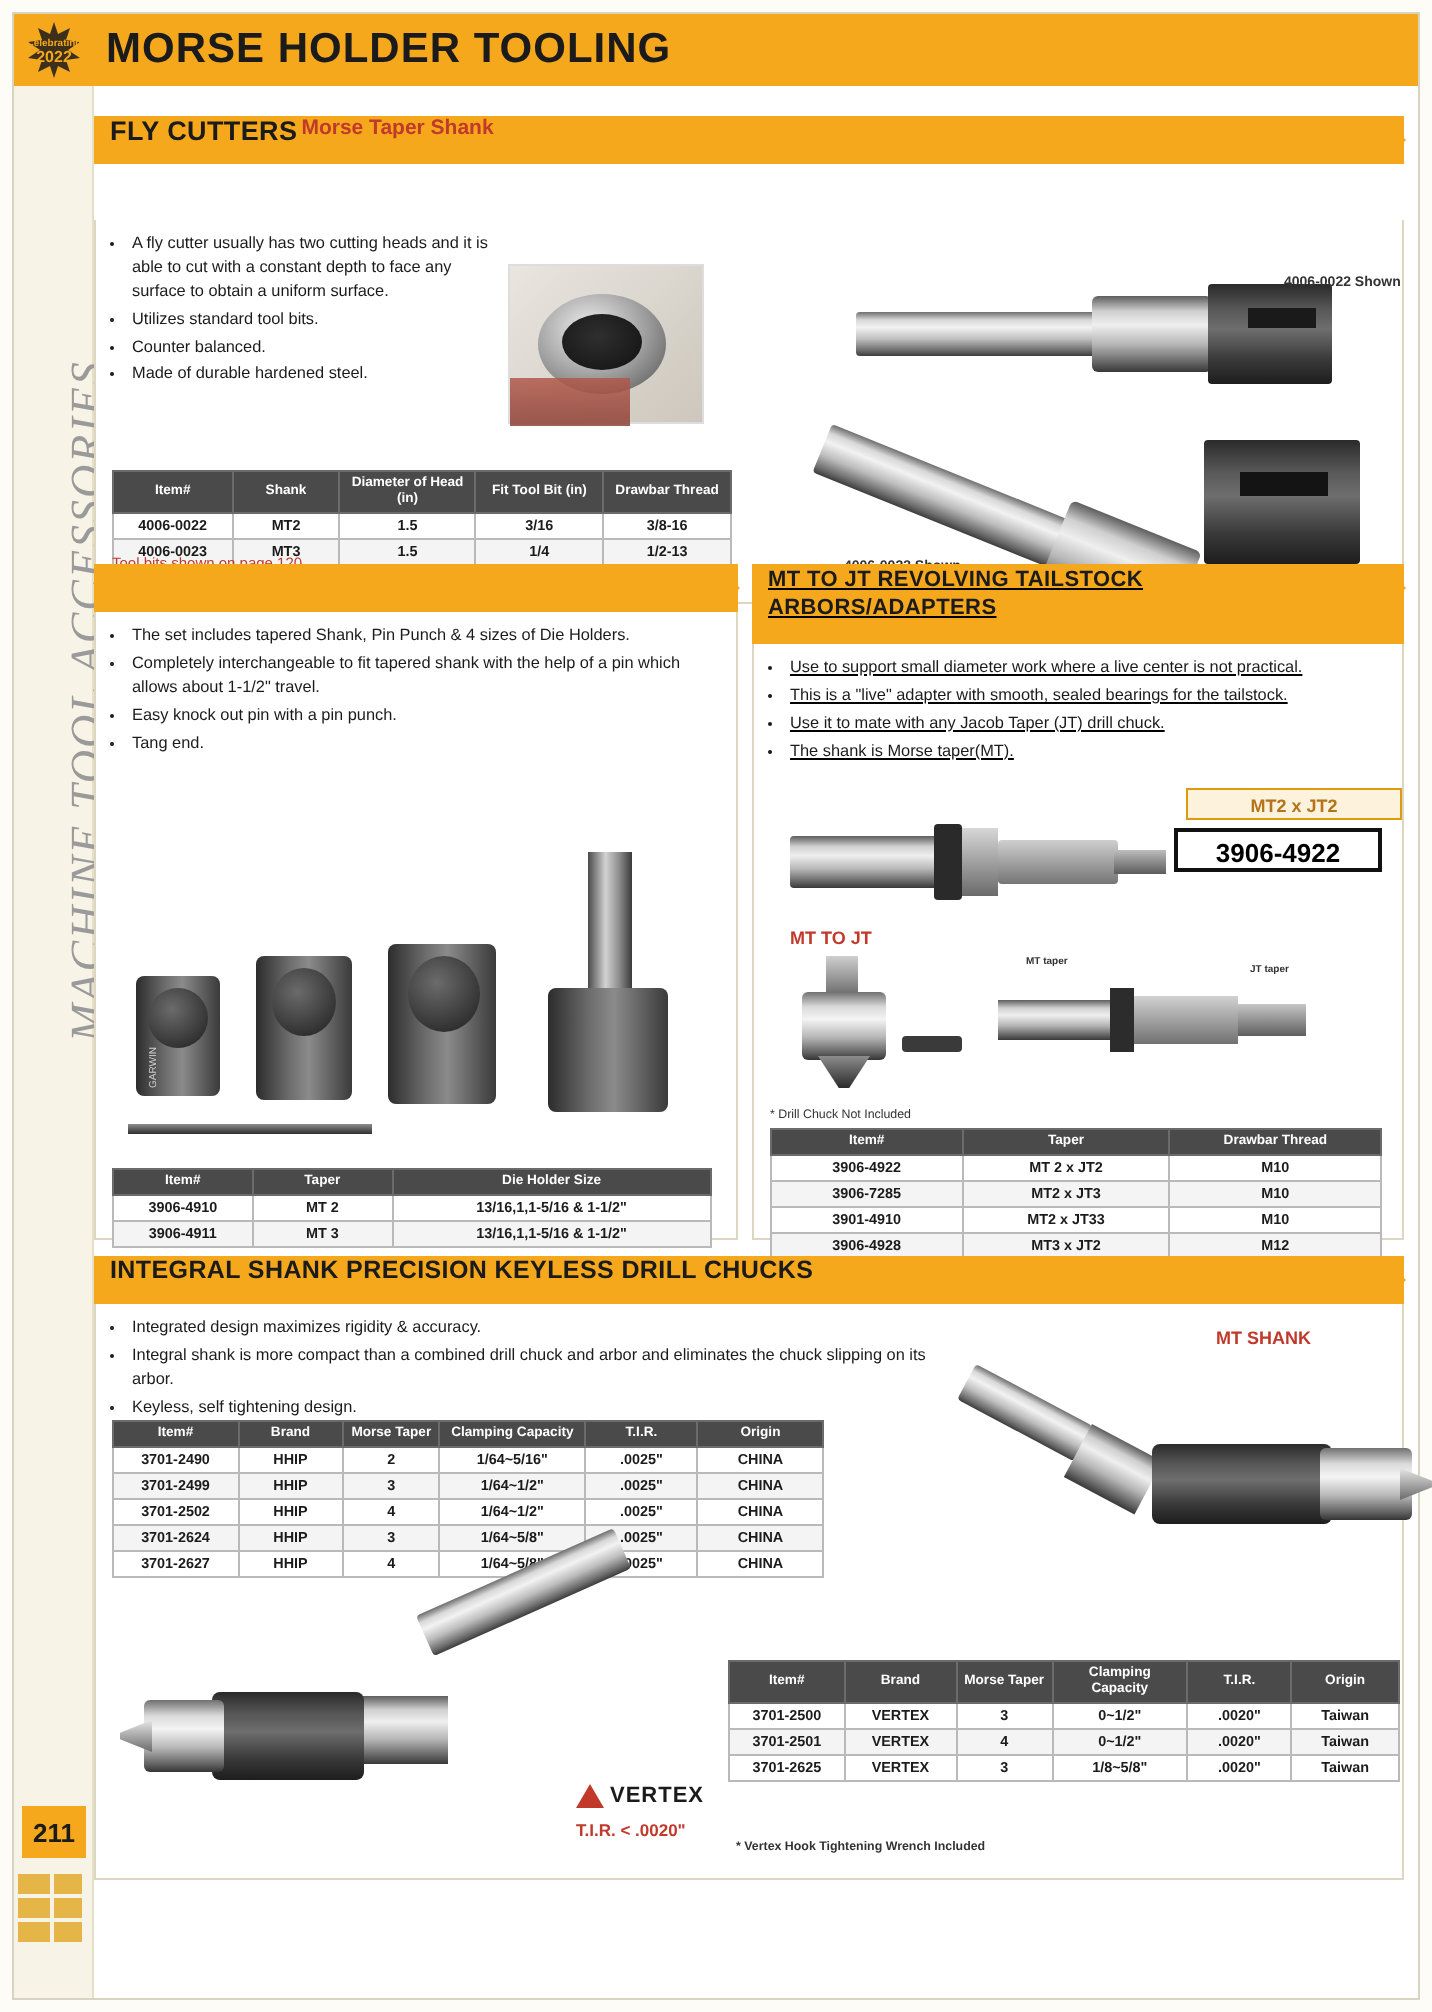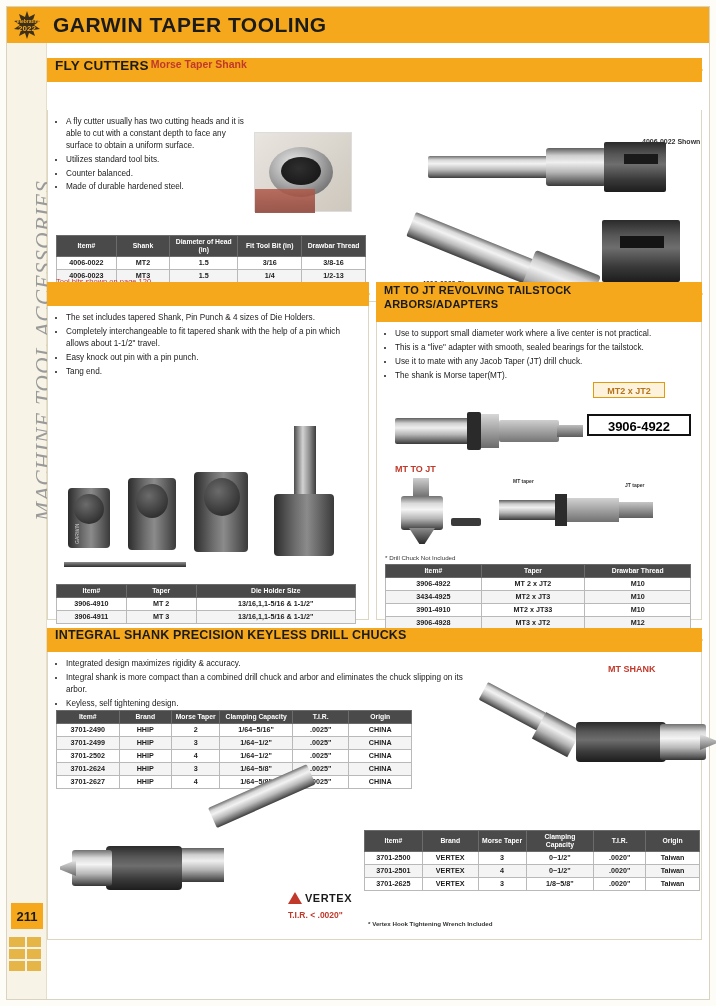--- a/index.html
+++ b/index.html
@@ -206,21 +206,21 @@
   <div class="page-border"></div>
 
   <div class="header">
     <div class="header-logo">
       <svg width="30" height="30" viewBox="0 0 30 30">
         <polygon points="15,1 17,7 23,4 21,10 28,11 22,15 28,19 21,20 23,26 17,23 15,29 13,23 7,26 9,20 2,19 8,15 2,11 9,10 7,4 13,7" fill="#1b1b1b" opacity="0.85"></polygon>
         <text x="15" y="13" font-size="5" fill="#f5a81c" text-anchor="middle" font-family="Liberation Sans, sans-serif">Celebrating</text>
         <text x="15" y="21" font-size="8" fill="#f5a81c" text-anchor="middle" font-weight="bold" font-family="Liberation Sans, sans-serif">2022</text>
       </svg>
     </div>
-    <div class="header-title">GARWIN TAPER TOOLING</div>
+    <div class="header-title">MORSE HOLDER TOOLING</div>
   </div>
 
   <div class="leftbar">
     <div class="vert-text">MACHINE TOOL ACCESSORIES</div>
     <div class="corner-blocks">
       <i style="left:0;top:0;width:16px;height:10px;"></i>
       <i style="left:18px;top:0;width:14px;height:10px;"></i>
       <i style="left:0;top:12px;width:16px;height:10px;"></i>
       <i style="left:18px;top:12px;width:14px;height:10px;"></i>
       <i style="left:0;top:24px;width:16px;height:10px;"></i>
@@ -356,33 +356,33 @@
           <tr>
             <td>3906-4911</td>
             <td>MT 3</td>
             <td>13/16,1,1-5/16 &amp; 1-1/2"</td>
           </tr>
         </tbody>
       </table>
     </div>
   </div>
 
-  <div class="section" style="left:376px; top:282px; width:326px; height:338px;">
+  <div class="section" style="left:376px; top:282px; width:326px; height:338px;text-decoration:underline;">
     <div class="sec-head" style="height:40px; align-items:flex-start; padding-top:2px;">
       <span class="sec-title" style="font-size:11px; line-height:1.25; max-width:280px;">MT TO JT REVOLVING TAILSTOCK ARBORS/ADAPTERS</span>
     </div>
     <div class="sec-body" style="height:calc(100% - 40px);">
       <ul class="bullets" style="width:306px;">
         <li>Use to support small diameter work where a live center is not practical.</li>
         <li>This is a "live" adapter with smooth, sealed bearings for the tailstock.</li>
         <li>Use it to mate with any Jacob Taper (JT) drill chuck.</li>
         <li>The shank is Morse taper(MT).</li>
       </ul>
 
-      <div class="orange-box art" style="left:216px; top:60px; width:72px; height:16px; line-height:12px;">MT2 x JT2</div>
+      <div class="orange-box art" style="left:216px; top:72px; width:108px; height:16px; line-height:12px;">MT2 x JT2</div>
       <div class="callout-box art" style="left:210px; top:92px; width:104px; height:22px; line-height:22px; font-size:13px;">3906-4922</div>
 
       <div class="art" style="left:18px; top:78px; width:190px; height:60px;">
         <div class="taper-body" style="position:absolute;left:0;top:18px;width:74px;height:26px;border-radius:2px;"></div>
         <div style="position:absolute;left:72px;top:12px;width:14px;height:38px;background:#2a2a2a;border-radius:2px;"></div>
         <div style="position:absolute;left:86px;top:14px;width:18px;height:34px;background:linear-gradient(180deg,#d7d7d7,#6a6a6a);"></div>
         <div style="position:absolute;left:104px;top:20px;width:60px;height:22px;
                     background:linear-gradient(180deg,#cfcfcf,#757575);border-radius:2px;"></div>
         <div style="position:absolute;left:162px;top:25px;width:26px;height:12px;background:linear-gradient(180deg,#bdbdbd,#5c5c5c);"></div>
       </div>
@@ -416,21 +416,21 @@
             <th style="width:106px">Drawbar Thread</th>
           </tr>
         </thead>
         <tbody>
           <tr>
             <td>3906-4922</td>
             <td>MT 2 x JT2</td>
             <td>M10</td>
           </tr>
           <tr>
-            <td>3434-4925</td>
+            <td>3906-7285</td>
             <td>MT2 x JT3</td>
             <td>M10</td>
           </tr>
           <tr>
             <td>3901-4910</td>
             <td>MT2 x JT33</td>
             <td>M10</td>
           </tr>
           <tr>
             <td>3906-4928</td>

